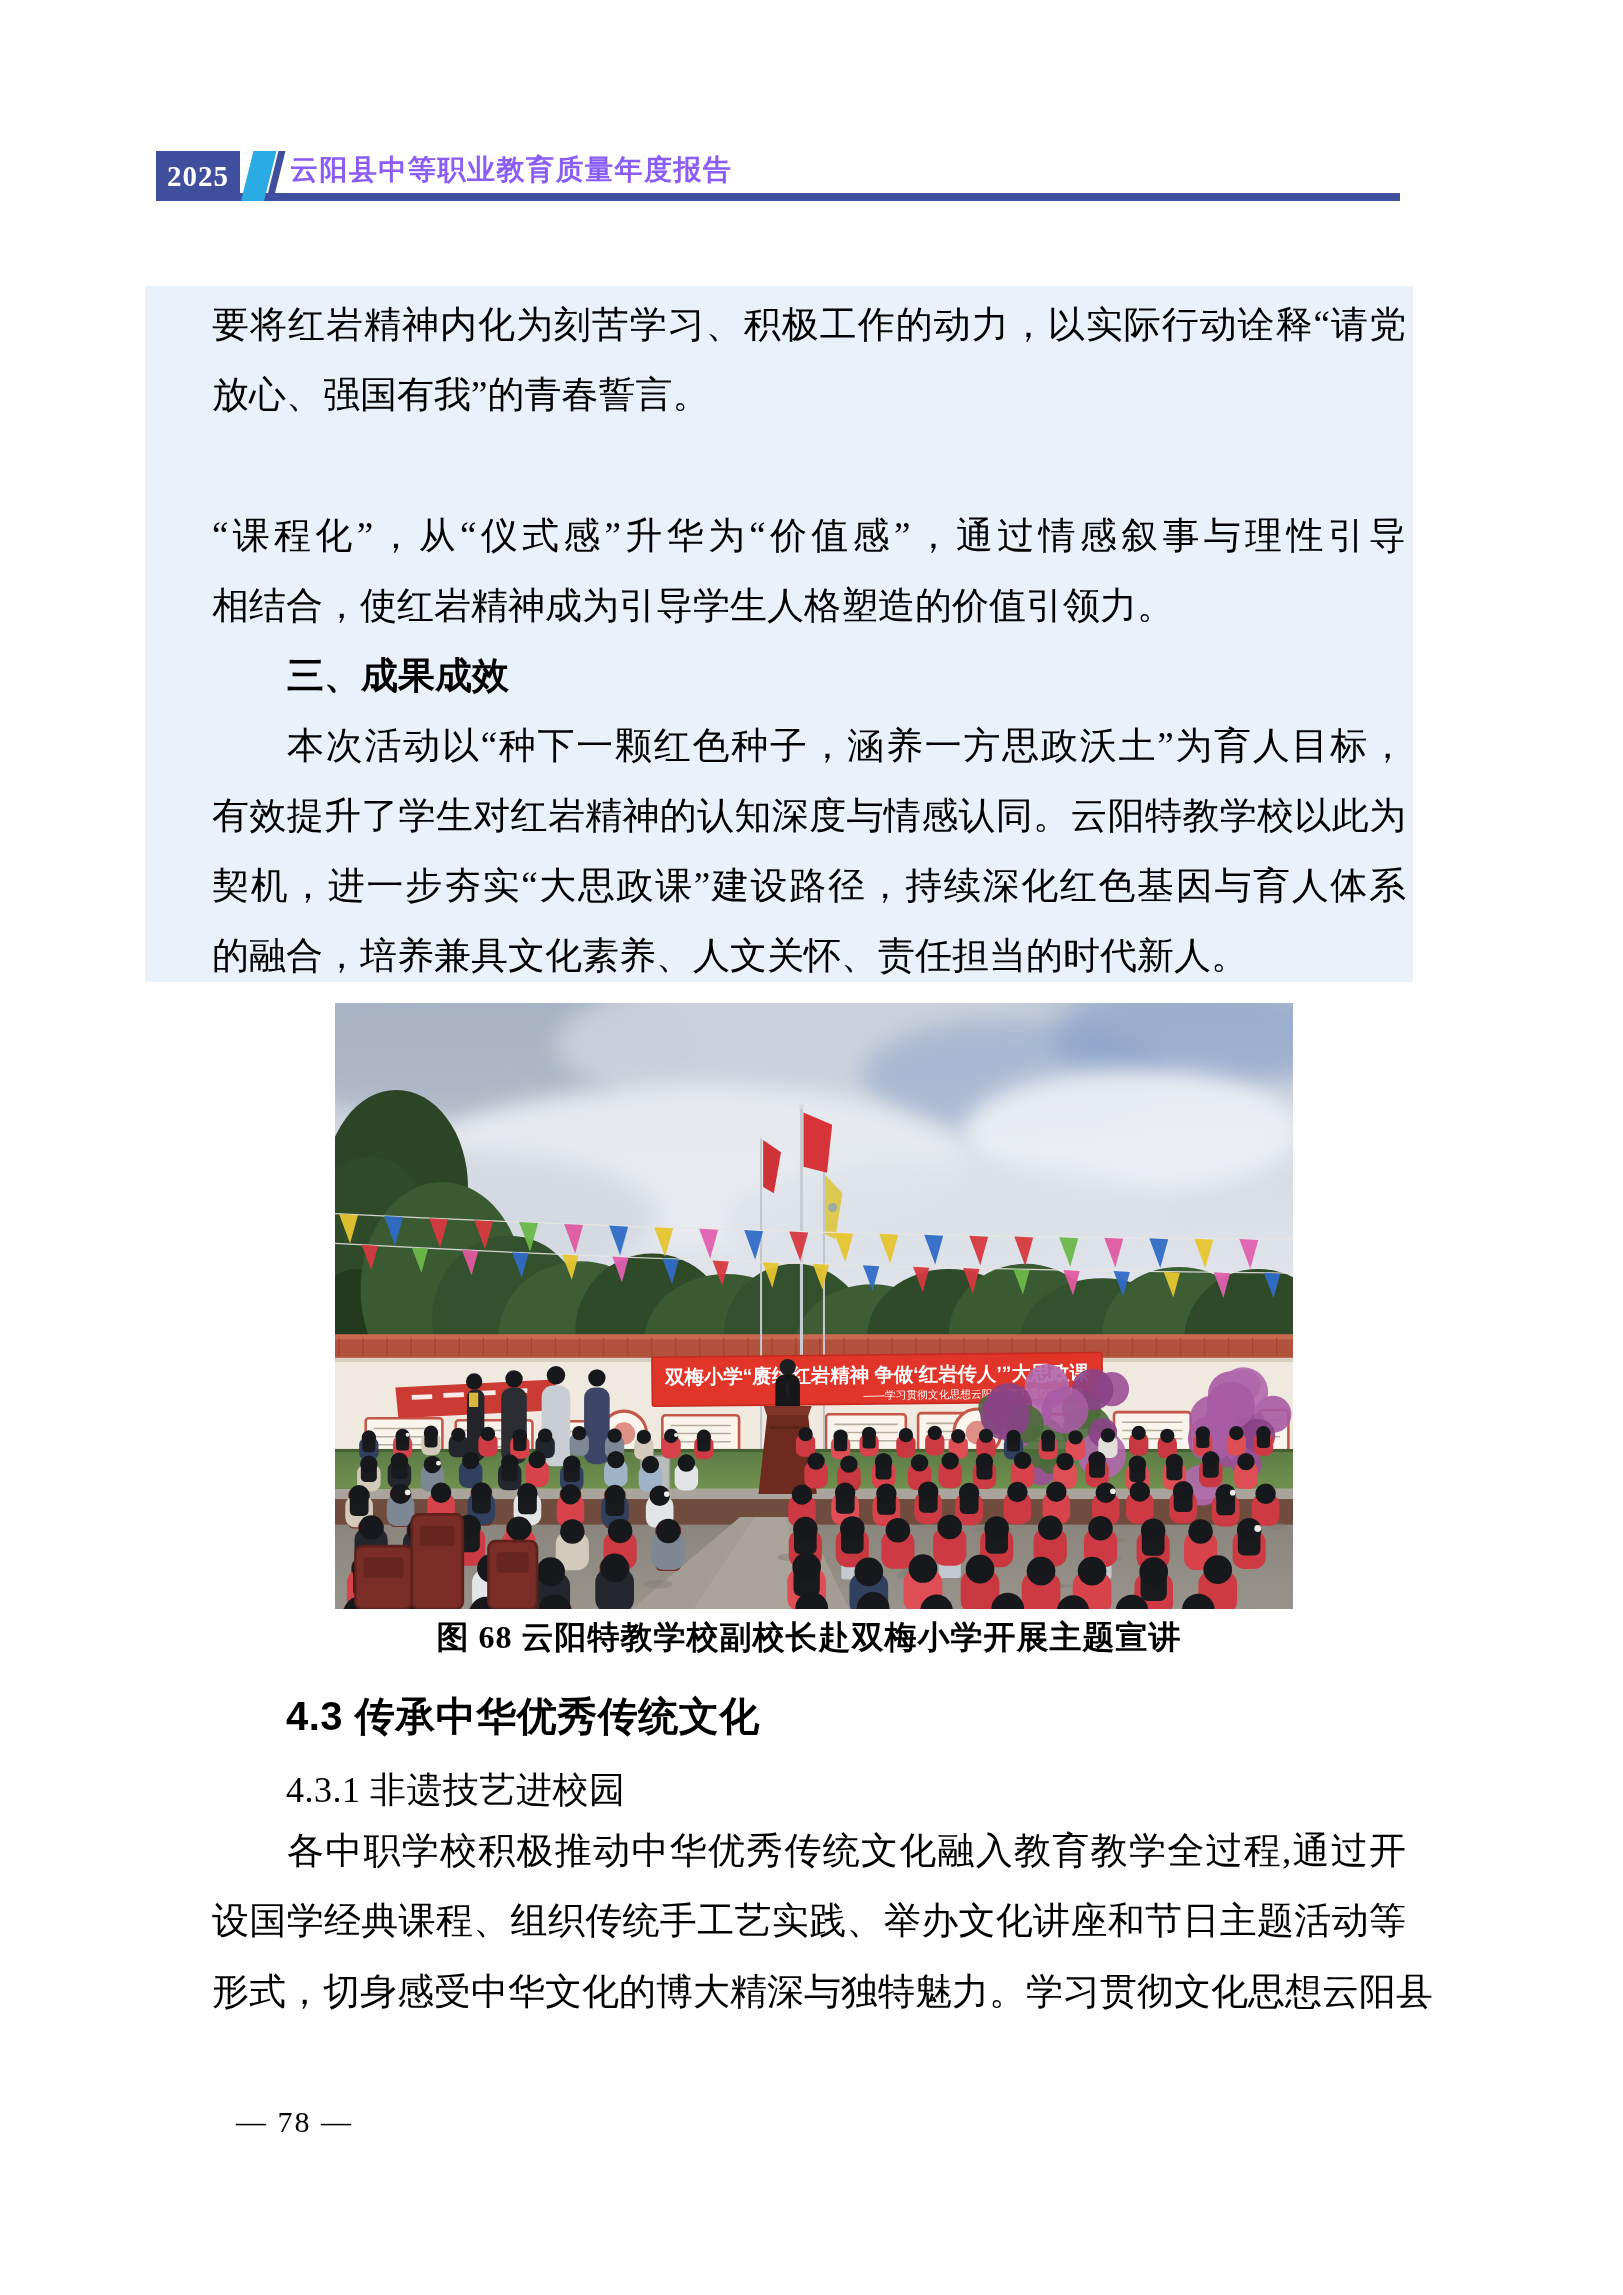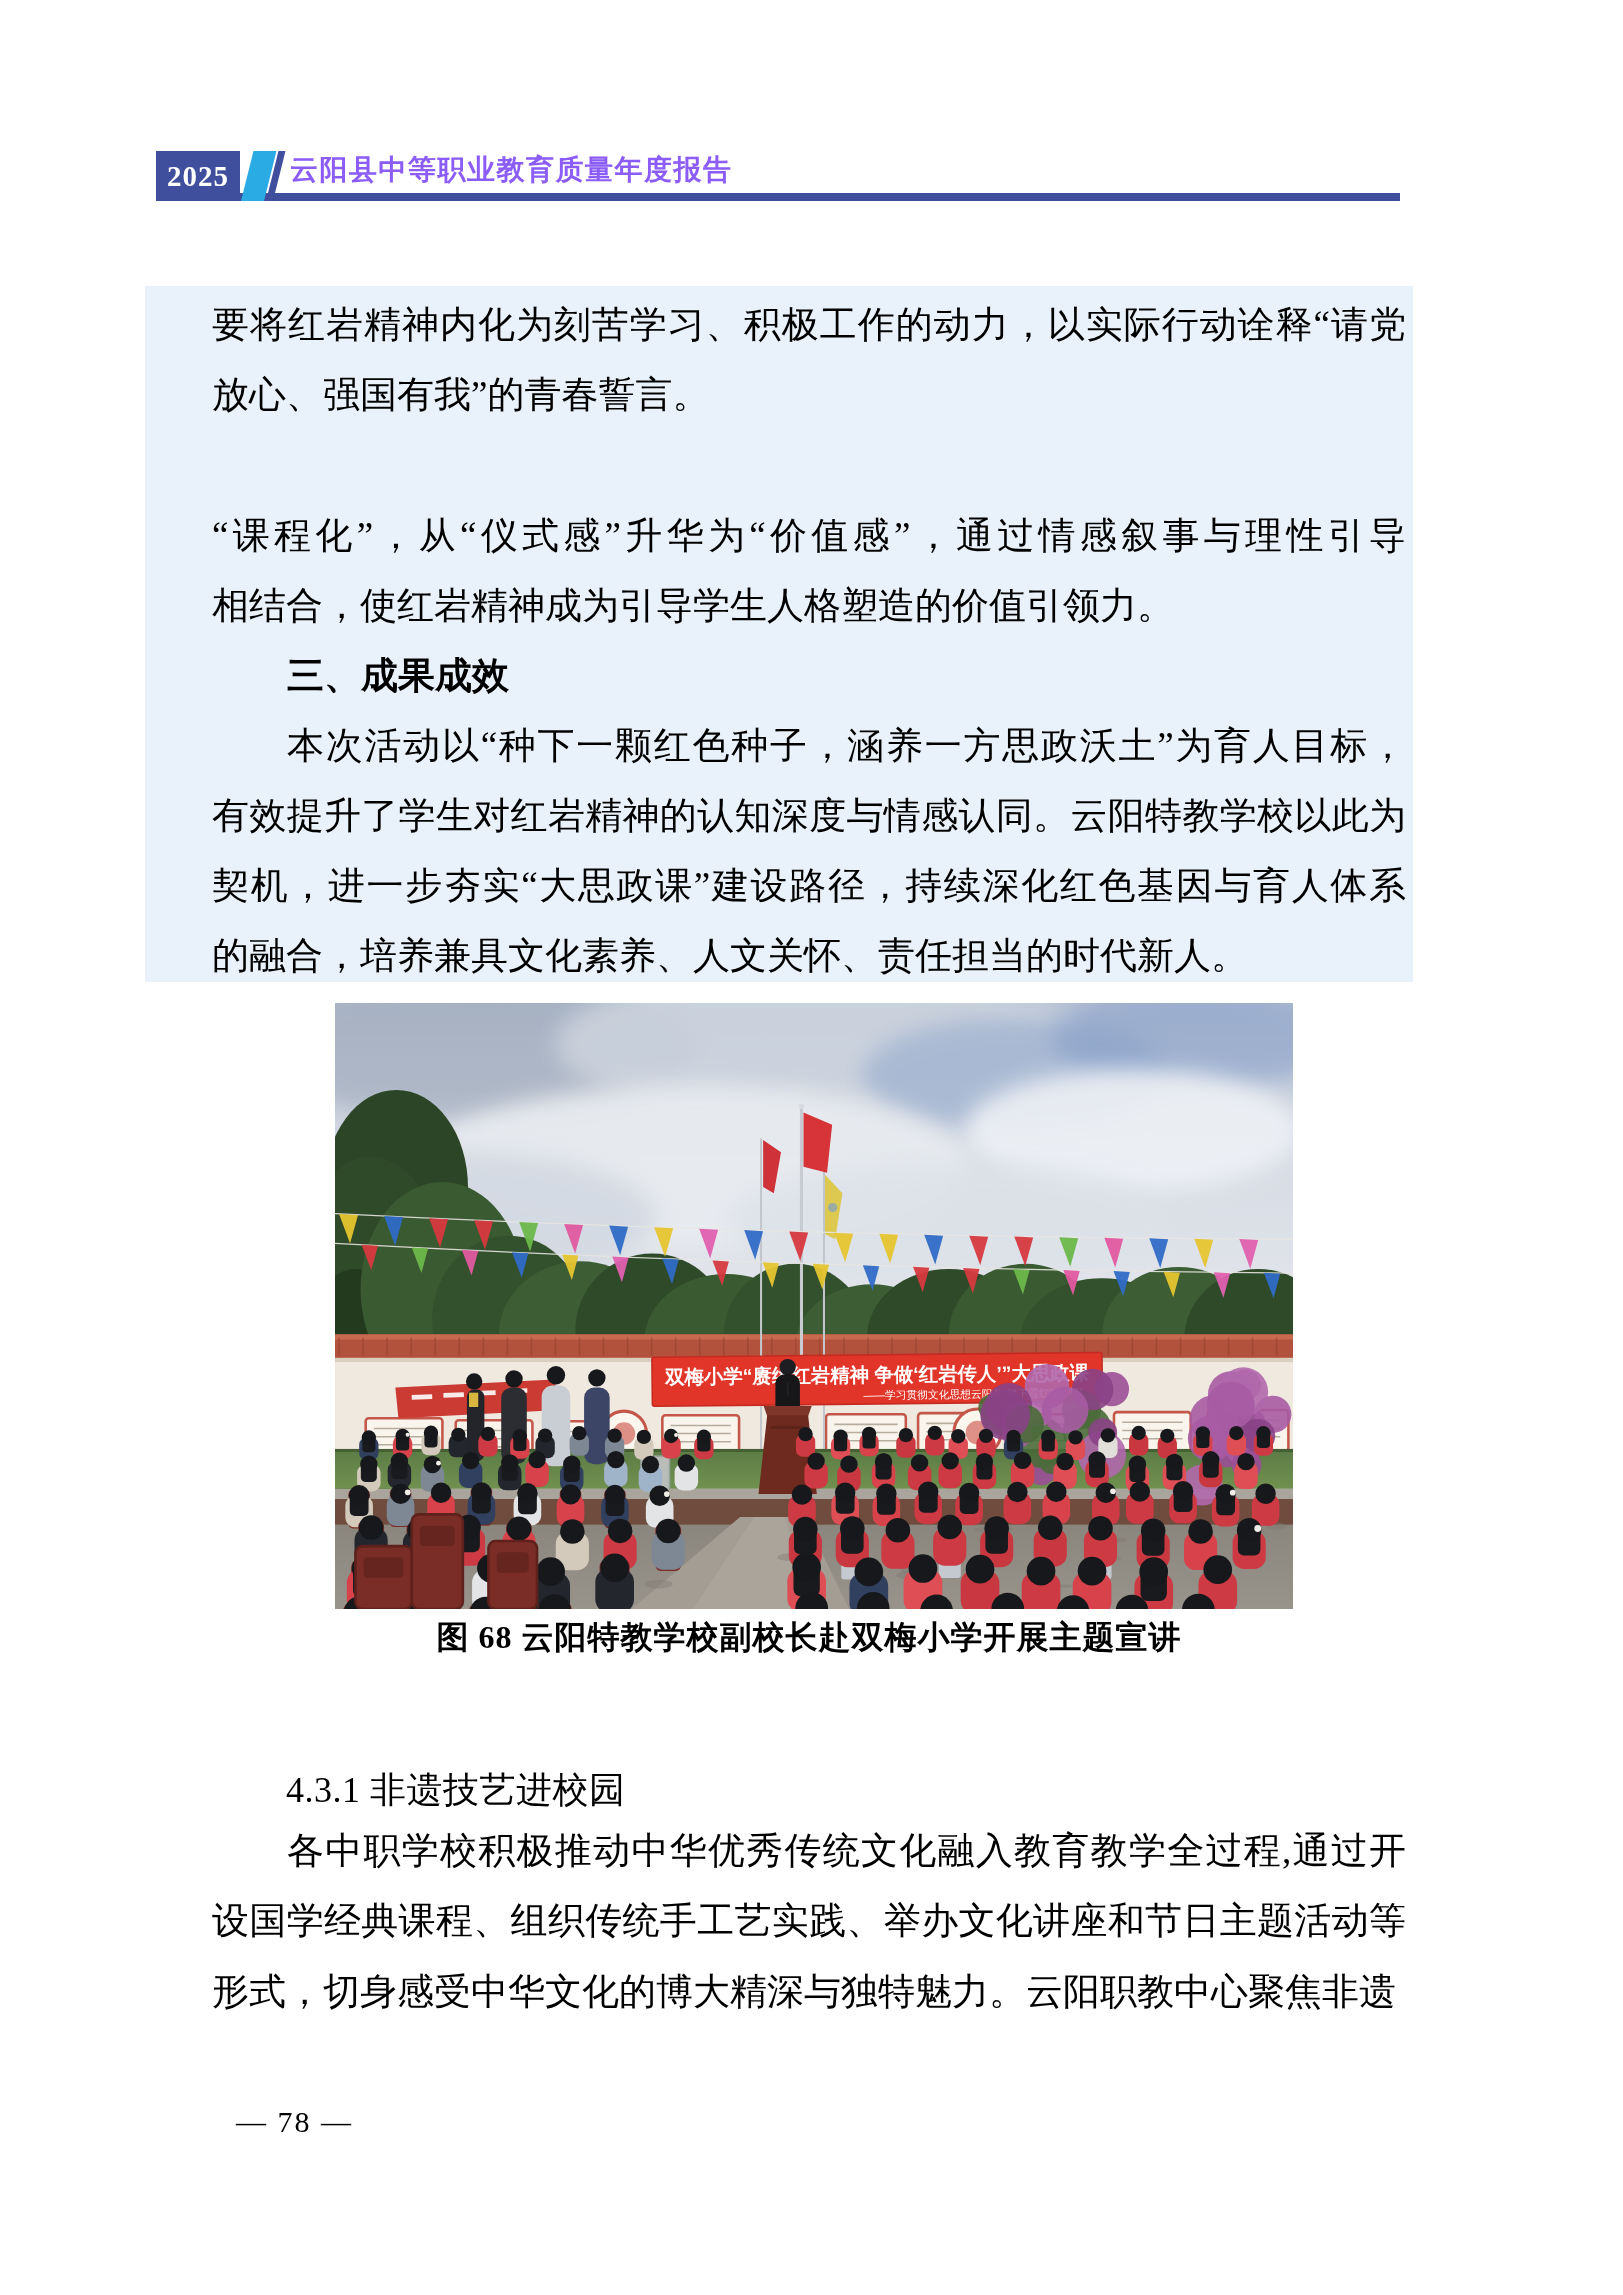--- a/index.html
+++ b/index.html
@@ -689,21 +689,22 @@
           <rect x="166" y="1022" width="68" height="40" rx="8" fill="#67251f"></rect>
           <rect x="40" y="1062" width="110" height="123" rx="14" fill="#7a2d26" stroke="#5f211b" stroke-width="5"></rect>
           <rect x="56" y="1084" width="78" height="40" rx="8" fill="#67251f"></rect>
           <rect x="300" y="1052" width="95" height="133" rx="14" fill="#7a2d26" stroke="#5f211b" stroke-width="5"></rect>
           <rect x="316" y="1074" width="63" height="40" rx="8" fill="#67251f"></rect>
         </g>
     </svg>
   </div>
 
   <div class="fig-caption">图 68  云阳特教学校副校长赴双梅小学开展主题宣讲</div>
+  <div class="h43">4.3 传承中华优秀传统文化</div>
   <div class="h431">4.3.1 非遗技艺进校园</div>
 
   <div class="bline indent" style="top:1816px">各中职学校积极推动中华优秀传统文化融入教育教学全过程,通过开</div>
   <div class="bline" style="top:1886px">设国学经典课程、组织传统手工艺实践、举办文化讲座和节日主题活动等</div>
-  <div class="bline last" style="top:1957px">形式，切身感受中华文化的博大精深与独特魅力。云阳职教中心聚焦非遗</div>
+  <div class="bline last" style="top:1957px">形式，切身感受中华文化的博大精深与独特魅力。学习贯彻文化思想云阳县</div>
 
   <div class="page-number">— 78 —</div>
 </div>
 
 
 </body></html>

